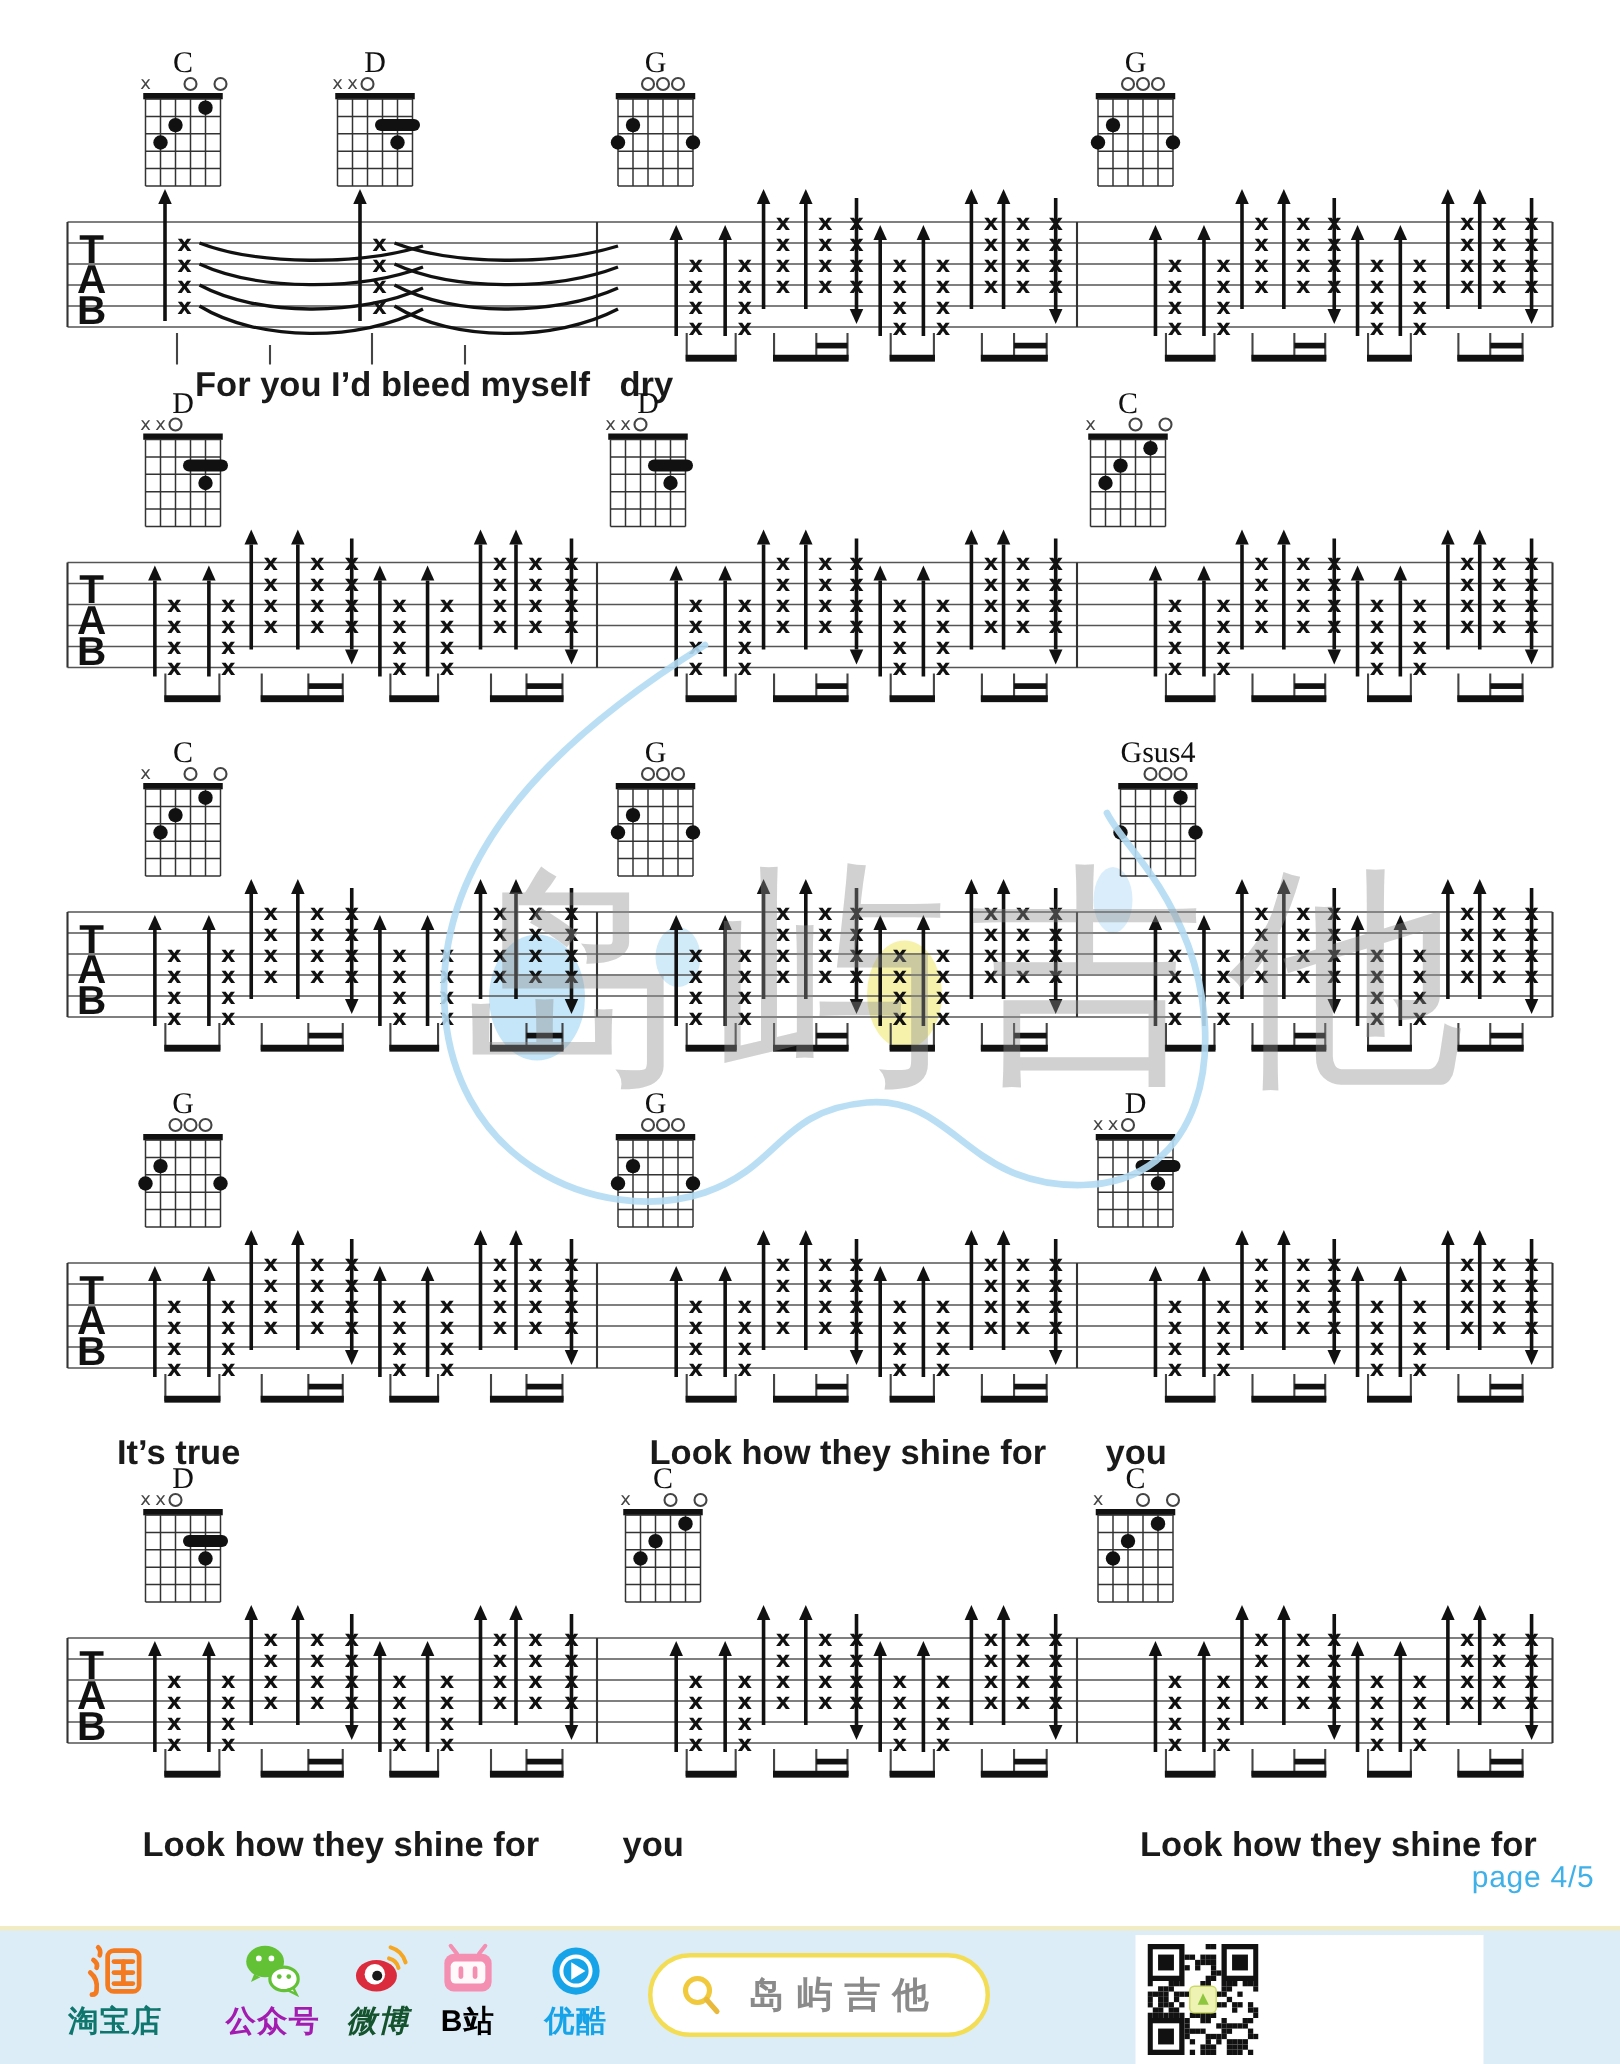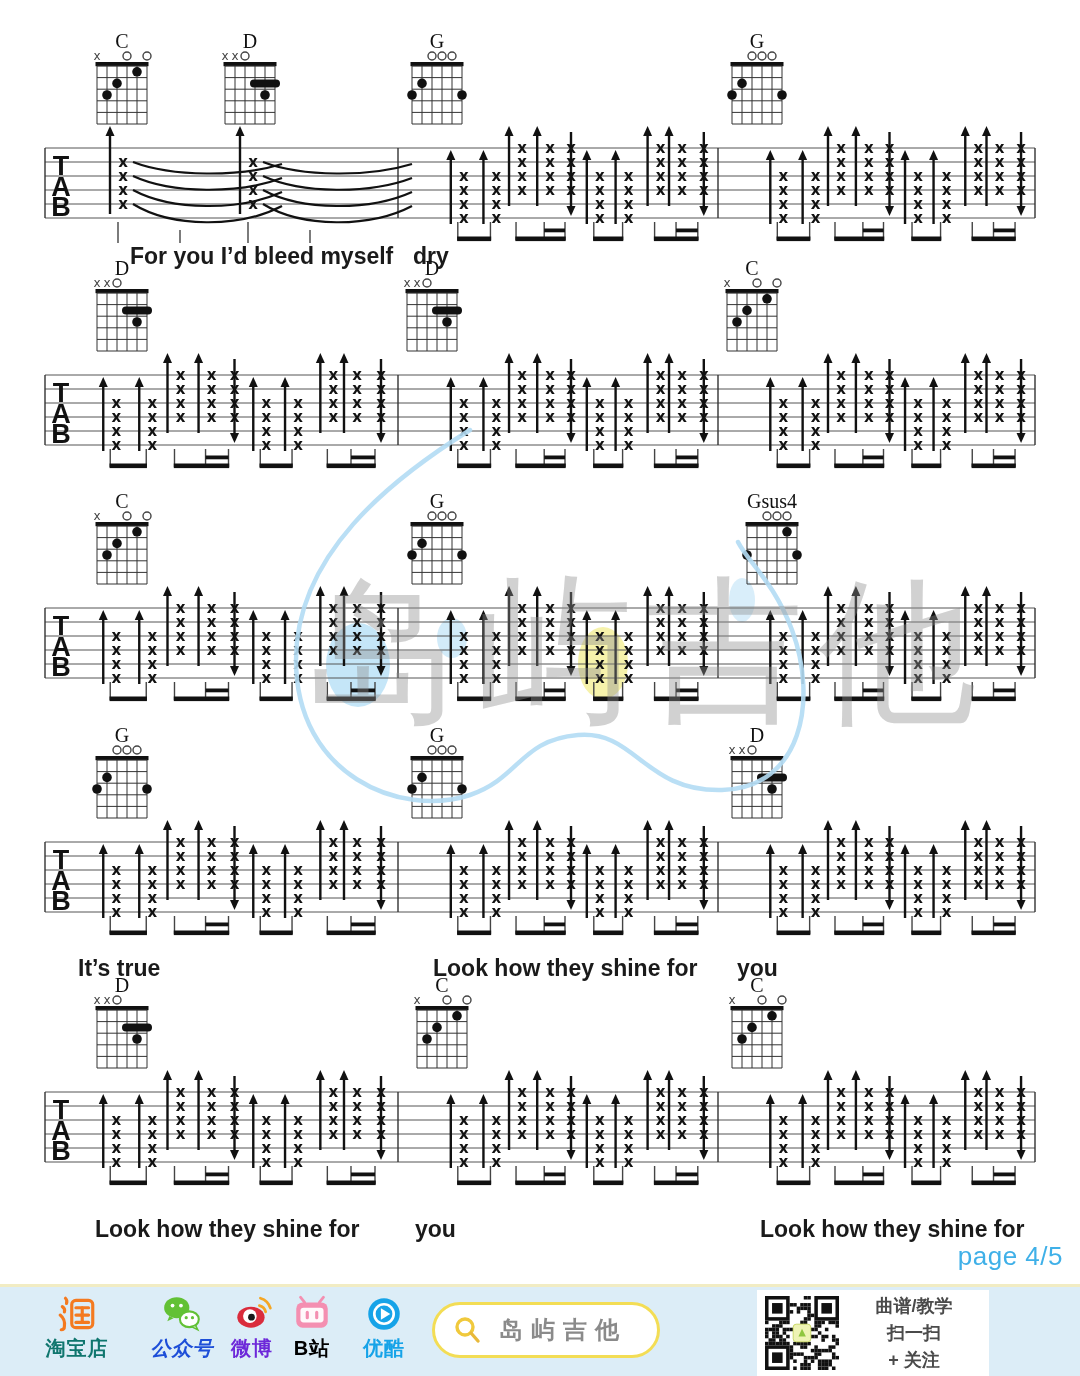--- a/index.html
+++ b/index.html
@@ -1,19 +1,19 @@
 <!DOCTYPE html>
 <html><head>
 <meta charset="utf-8">
 <style>
   html,body{margin:0;padding:0;background:#e8e8e8;}
   .page{position:relative;width:1080px;height:1376px;background:#ffffff;overflow:hidden;
         font-family:"Liberation Sans", sans-serif;}
   #score{position:absolute;left:0;top:0;}
-  .page-num{position:absolute;top:1241px;right:17px;font-size:26px;letter-spacing:.5px;
+  .page-num{position:absolute;top:1241px;right:17px;font-size:20px;letter-spacing:.5px;
             font-family:"Liberation Sans", sans-serif;}
   .footer{position:absolute;left:0;top:1284px;width:1080px;height:92px;
           border-top:3px solid #f1ecc3;box-sizing:border-box;}
   .social{position:absolute;width:80px;text-align:center;cursor:pointer;}
   .social .icn{display:block;margin:6px auto 2px auto;width:42px;height:42px;}
   .social .lbl{display:block;font-size:20px;font-weight:bold;letter-spacing:1px;line-height:22px;}
   .search-pill{position:absolute;left:432px;top:15px;width:228px;height:56px;background:#fff;
                border:3px solid #f3dd55;border-radius:31px;box-sizing:border-box;
                display:flex;align-items:center;cursor:pointer;}
   .search-pill .mag{margin-left:18px;flex:0 0 auto;}
@@ -1583,32 +1583,32 @@
       <svg class="icn" viewBox="0 0 40 40">
         <ellipse cx="15" cy="14" rx="12" ry="10" fill="#62c135"></ellipse>
         <path d="M8,22 L6,27 L12,24 Z" fill="#62c135"></path>
         <circle cx="11" cy="12" r="1.8" fill="#fff"></circle>
           <circle cx="19" cy="12" r="1.8" fill="#fff"></circle>
         <ellipse cx="27" cy="25" rx="9" ry="7.5" fill="#fff" stroke="#62c135" stroke-width="2"></ellipse>
         <path d="M33,31 L35,35 L29,32 Z" fill="#fff" stroke="#62c135" stroke-width="1.5"></path>
         <circle cx="24" cy="23.5" r="1.5" fill="#62c135"></circle>
           <circle cx="30" cy="23.5" r="1.5" fill="#62c135"></circle>
       </svg>
-      <span class="lbl" style="color: #1d4ed8; font-style: italic;">公众号</span>
+      <span class="lbl" style="color: #a21caf;">公众号</span>
     </div>
 
     <div class="social" style="left:212px;">
       <svg class="icn" viewBox="0 0 40 40">
         <path d="M6,23 a13,10 0 1 0 26,0 a13,10 0 1 0 -26,0 Z" fill="#da2c3c"></path>
         <circle cx="18" cy="22" r="6.5" fill="#fff"></circle>
         <circle cx="19.5" cy="23" r="3.2" fill="#1a1a1a"></circle>
         <path d="M27,12 a8,8 0 0 1 6,6" stroke="#f5a623" stroke-width="2.6" fill="none" stroke-linecap="round"></path>
         <path d="M28,5 a14,14 0 0 1 9.5,9.5" stroke="#f5a623" stroke-width="2.6" fill="none" stroke-linecap="round"></path>
       </svg>
-      <span class="lbl" style="color: #6d28d9;">微博</span>
+      <span class="lbl" style="color: #14532d; font-style: italic;">微博</span>
     </div>
 
     <div class="social" style="left:272px;">
       <svg class="icn" viewBox="0 0 40 40">
         <rect x="5" y="9" width="30" height="24" rx="6" fill="#f48fb1"></rect>
         <rect x="9" y="14" width="22" height="14" rx="3" fill="#ffffff" opacity="0.95"></rect>
         <rect x="14" y="17" width="3" height="8" rx="1.5" fill="#f48fb1"></rect>
         <rect x="23" y="17" width="3" height="8" rx="1.5" fill="#f48fb1"></rect>
         <line x1="13" y1="9" x2="9" y2="4" stroke="#f48fb1" stroke-width="2.6" stroke-linecap="round"></line>
         <line x1="27" y1="9" x2="31" y2="4" stroke="#f48fb1" stroke-width="2.6" stroke-linecap="round"></line>
@@ -1771,21 +1771,16 @@
           <rect x="7.0476190476190474" y="7.0476190476190474" width="10.571428571428571" height="10.571428571428571" fill="#111"></rect>
           <rect x="49.33333333333333" y="0" width="24.666666666666664" height="24.666666666666664" fill="#111"></rect>
           <rect x="52.857142857142854" y="3.5238095238095237" width="17.61904761904762" height="17.61904761904762" fill="#fff"></rect>
           <rect x="56.38095238095238" y="7.0476190476190474" width="10.571428571428571" height="10.571428571428571" fill="#111"></rect>
           <rect x="0" y="49.33333333333333" width="24.666666666666664" height="24.666666666666664" fill="#111"></rect>
           <rect x="3.5238095238095237" y="52.857142857142854" width="17.61904761904762" height="17.61904761904762" fill="#fff"></rect>
           <rect x="7.0476190476190474" y="56.38095238095238" width="10.571428571428571" height="10.571428571428571" fill="#111"></rect>
           <rect x="28.19047619047619" y="28.19047619047619" width="17.61904761904762" height="17.61904761904762" rx="3" fill="#eef3b4" stroke="#cbd96a"></rect>
           <path d="M 33.476190476190474 40.523809523809526 L 37 32.77142857142857 L 40.87619047619047 40.523809523809526 Z" fill="#8fc63f"></path>
         </svg>
-      <div class="qr-captions">
-        <div>曲谱/教学</div>
-        <div>扫一扫</div>
-        <div>+ 关注</div>
-      </div>
     </div>
 
   </div>
 </div>
 
 </body></html>

